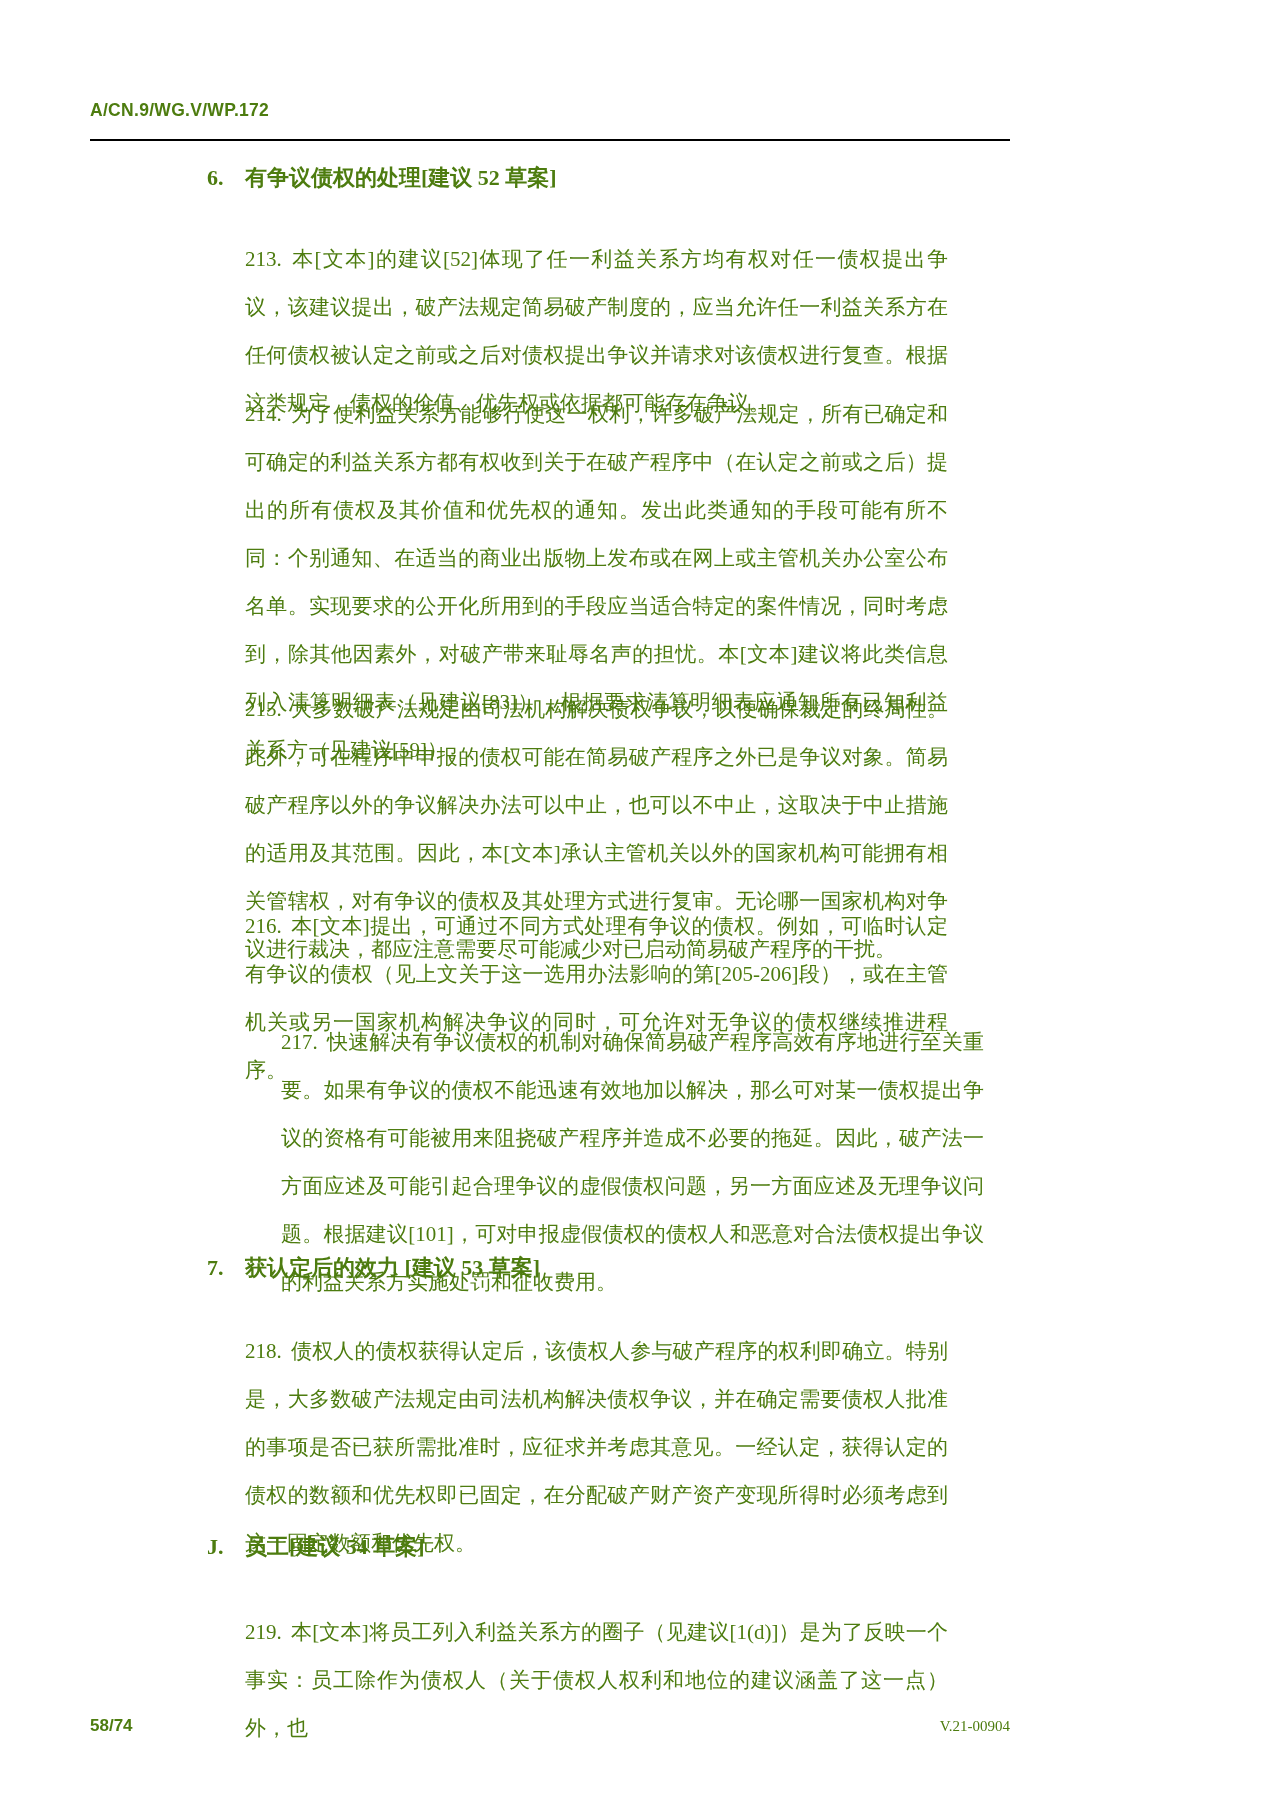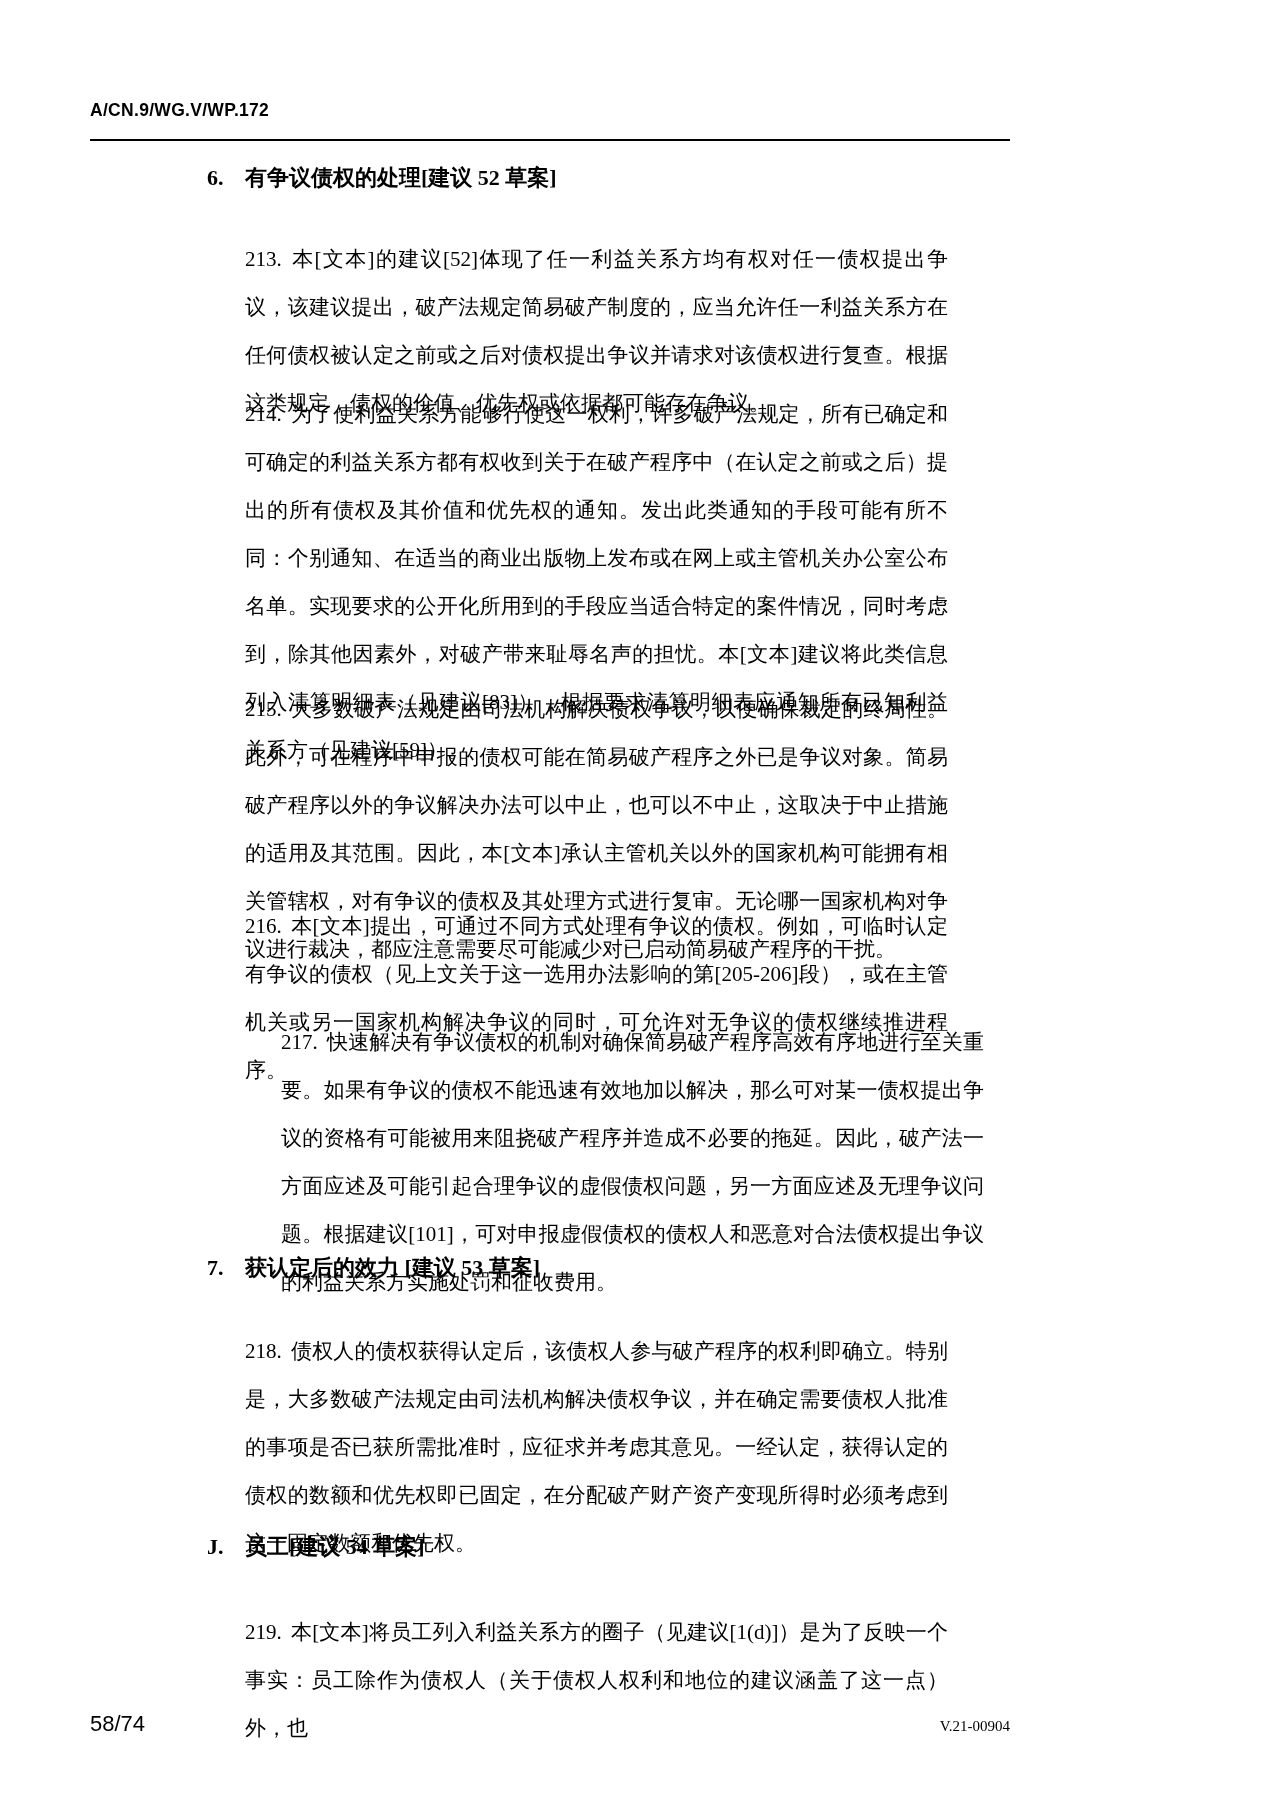--- a/index.html
+++ b/index.html
@@ -1,21 +1,21 @@
 <!DOCTYPE html>
 <html><head>
 <meta charset="utf-8">
 <style>
   html, body { margin: 0; padding: 0; background: #ffffff; }
   .page {
     position: relative;
     width: 1136px;
     height: 1809px;
     background: #ffffff;
-    color: #000000;
+    color: #4d7c0f;
     font-family: "Liberation Serif", "DejaVu Serif", serif;
     overflow: hidden;
     border-radius: 14px;
   }
   .doc-header {
     position: absolute;
     top: 100px;
     left: 90px;
     font-family: "Liberation Sans", "DejaVu Sans", sans-serif;
     font-weight: bold;
@@ -63,22 +63,22 @@
     position: absolute;
     top: 1707px;
     left: 90px;
     width: 920px;
     display: flex;
     justify-content: space-between;
     align-items: baseline;
   }
   .footer-page {
     font-family: "Liberation Sans", "DejaVu Sans", sans-serif;
-    font-weight: normal;
-    font-size: 22px;
+    font-weight: bold;
+    font-size: 17px;
   }
   .footer-code {
     font-family: "Liberation Serif", "DejaVu Serif", serif;
     font-size: 15px;
     margin-top: 11px;
   }
 </style>
 </head>
 <body>
 

